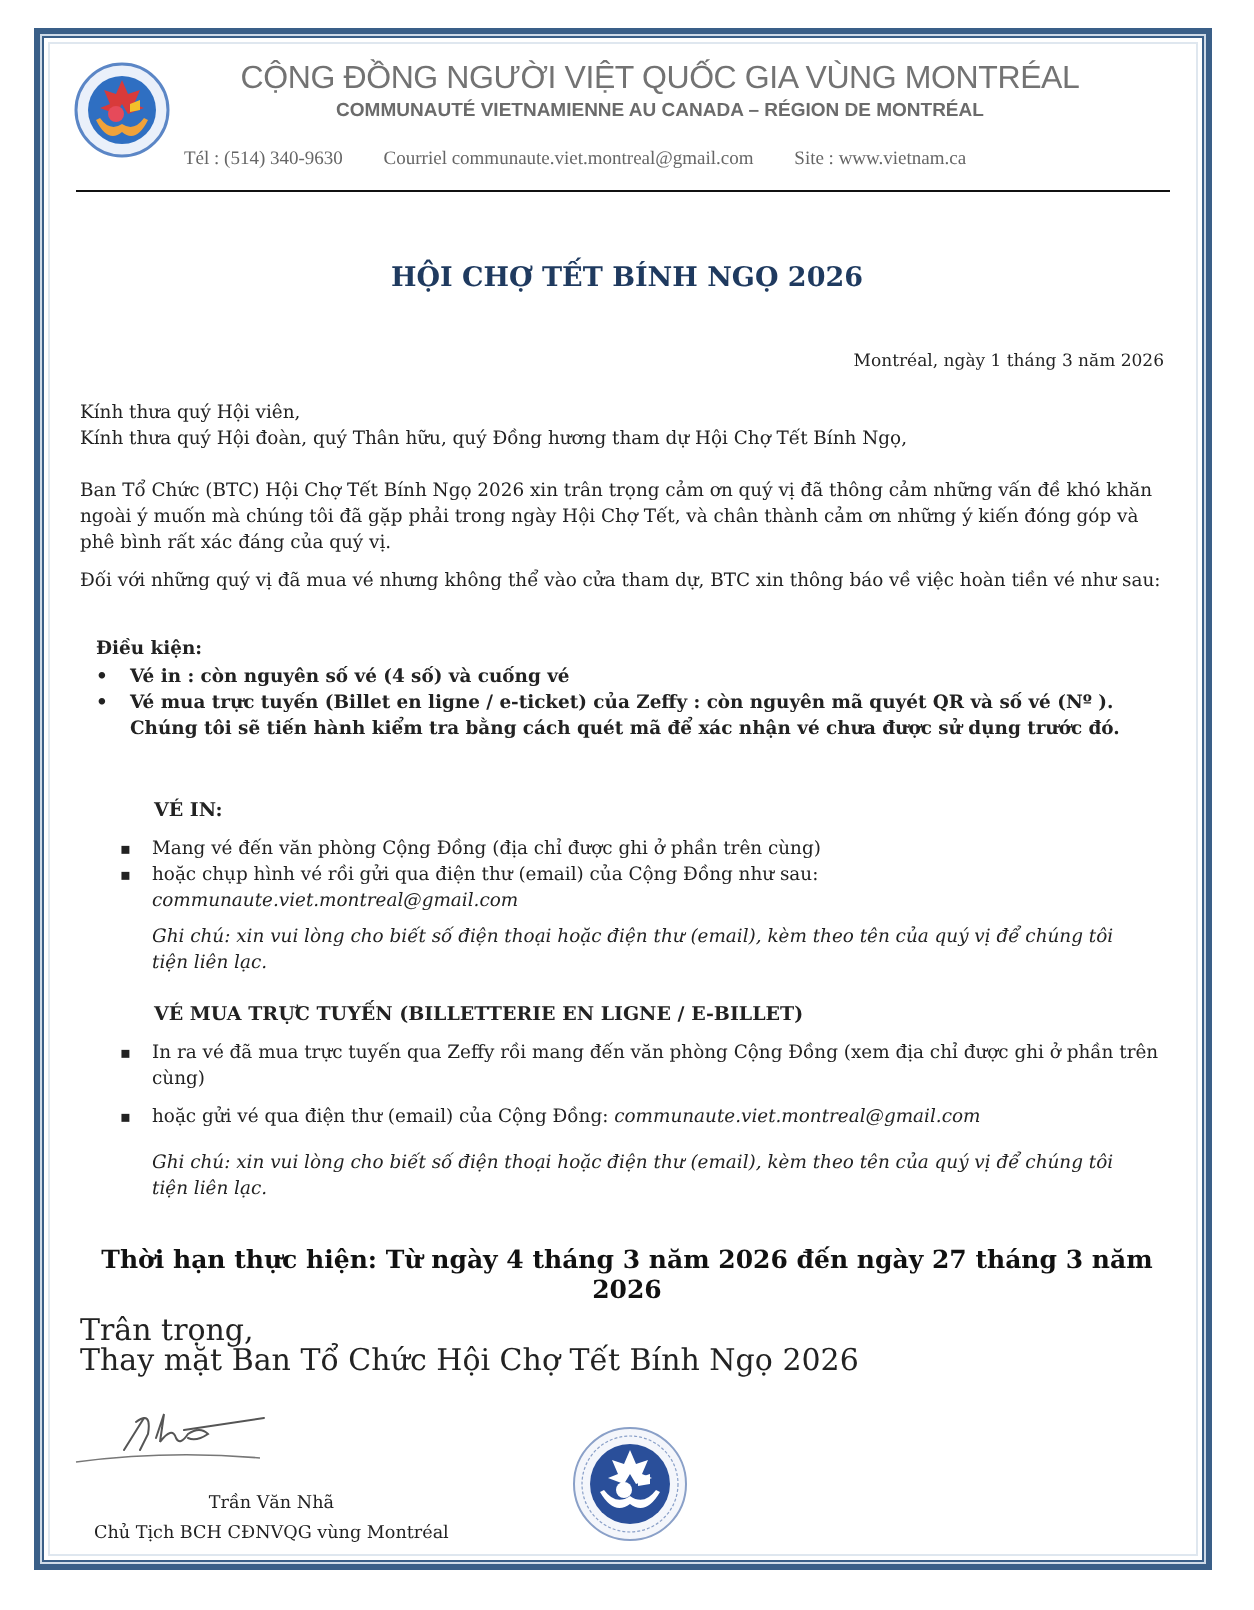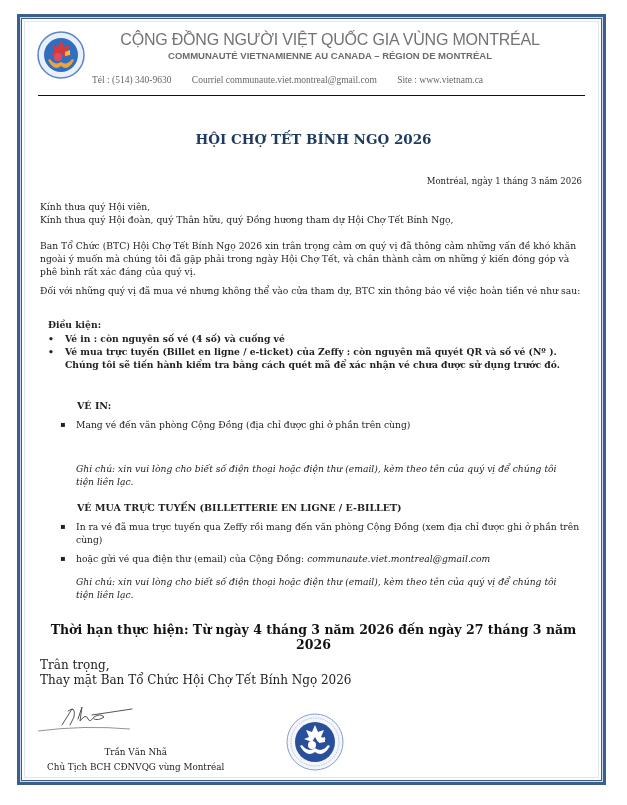--- a/index.html
+++ b/index.html
@@ -27,21 +27,21 @@
   .cond-title { position: absolute; left: 48px; top: 319px; font-size: 9.2px; font-weight: bold; }
   .cond-list { position: absolute; left: 48px; top: 332px; width: 520px; font-size: 9.2px; line-height: 13px; font-weight: bold; margin: 0; padding: 0; list-style: none; }
   .cond-list li { position: relative; padding-left: 17px; }
   .cond-list li::before { content: "\2022"; position: absolute; left: 0; top: 0; }
   .sec-title { position: absolute; left: 40px; font-size: 9.5px; font-weight: bold; margin-left: 37px; }
   .sq-list { position: absolute; left: 60px; width: 520px; font-size: 9.2px; line-height: 13px; margin: 0; padding: 0; list-style: none; }
   .sq-list li { position: relative; padding-left: 16px; }
   .sq-list li::before { content: "\25AA"; position: absolute; left: 0; top: 0; font-size: 8px; }
   .note { position: absolute; left: 76px; width: 500px; font-size: 9.2px; line-height: 13px; font-style: italic; }
   .deadline { position: absolute; left: 40px; top: 622px; width: 547px; text-align: center; font-size: 12.5px; font-weight: bold; color: #111; }
-  .closing { position: absolute; left: 40px; top: 658px; font-size: 12px; line-height: 15px; }
+  .closing { position: absolute; left: 40px; top: 658px; font-size: 15px; line-height: 15px; }
   .signature { position: absolute; left: 34px; top: 695px; width: 100px; height: 42px; }
   .signer { position: absolute; left: 47px; top: 745px; font-size: 8.8px; line-height: 15px; text-align: center; }
   .logo-bottom { position: absolute; left: 285px; top: 712px; width: 60px; height: 60px; }
 </style>
 </head>
 <body>
 
 <div class="frame">
     <div class="frame-inner"></div>
   </div>
@@ -82,20 +82,24 @@
 
 <div class="cond-title">Điều kiện:</div>
 <ul class="cond-list">
   <li>Vé in : còn nguyên số vé (4 số) và cuống vé</li>
   <li>Vé mua trực tuyến (Billet en ligne / e-ticket) của Zeffy : còn nguyên mã quyét QR và số vé (Nº ). Chúng tôi sẽ tiến hành kiểm tra bằng cách quét mã để xác nhận vé chưa được sử dụng trước đó.</li>
 </ul>
 
 <div class="sec-title" style="top:400px;">VÉ IN:</div>
 <ul class="sq-list" style="top:418px;">
   <li>Mang vé đến văn phòng Cộng Đồng (địa chỉ được ghi ở phần trên cùng)</li>
+  <li>
+    <span>hoặc chụp hình vé rồi gửi qua điện thư (email) của Cộng Đồng như sau:</span><br>
+    <span class="i">communaute.viet.montreal@gmail.com</span>
+  </li>
 </ul>
 <div class="note" style="top:462px;">
   <span class="b">Ghi chú:</span><span> xin vui lòng cho biết số điện thoại hoặc điện thư (email), kèm theo tên của quý vị để chúng tôi tiện liên lạc.</span>
 </div>
 
 <div class="sec-title" style="top:502px;">VÉ MUA TRỰC TUYẾN (BILLETTERIE EN LIGNE / E-BILLET)</div>
 <ul class="sq-list" style="top:520px;">
   <li>
     <span>In ra vé đã mua trực tuyến qua </span><span class="b">Zeffy</span><span> rồi mang đến văn phòng Cộng Đồng (xem địa chỉ được ghi ở phần trên cùng)</span>
   </li>

